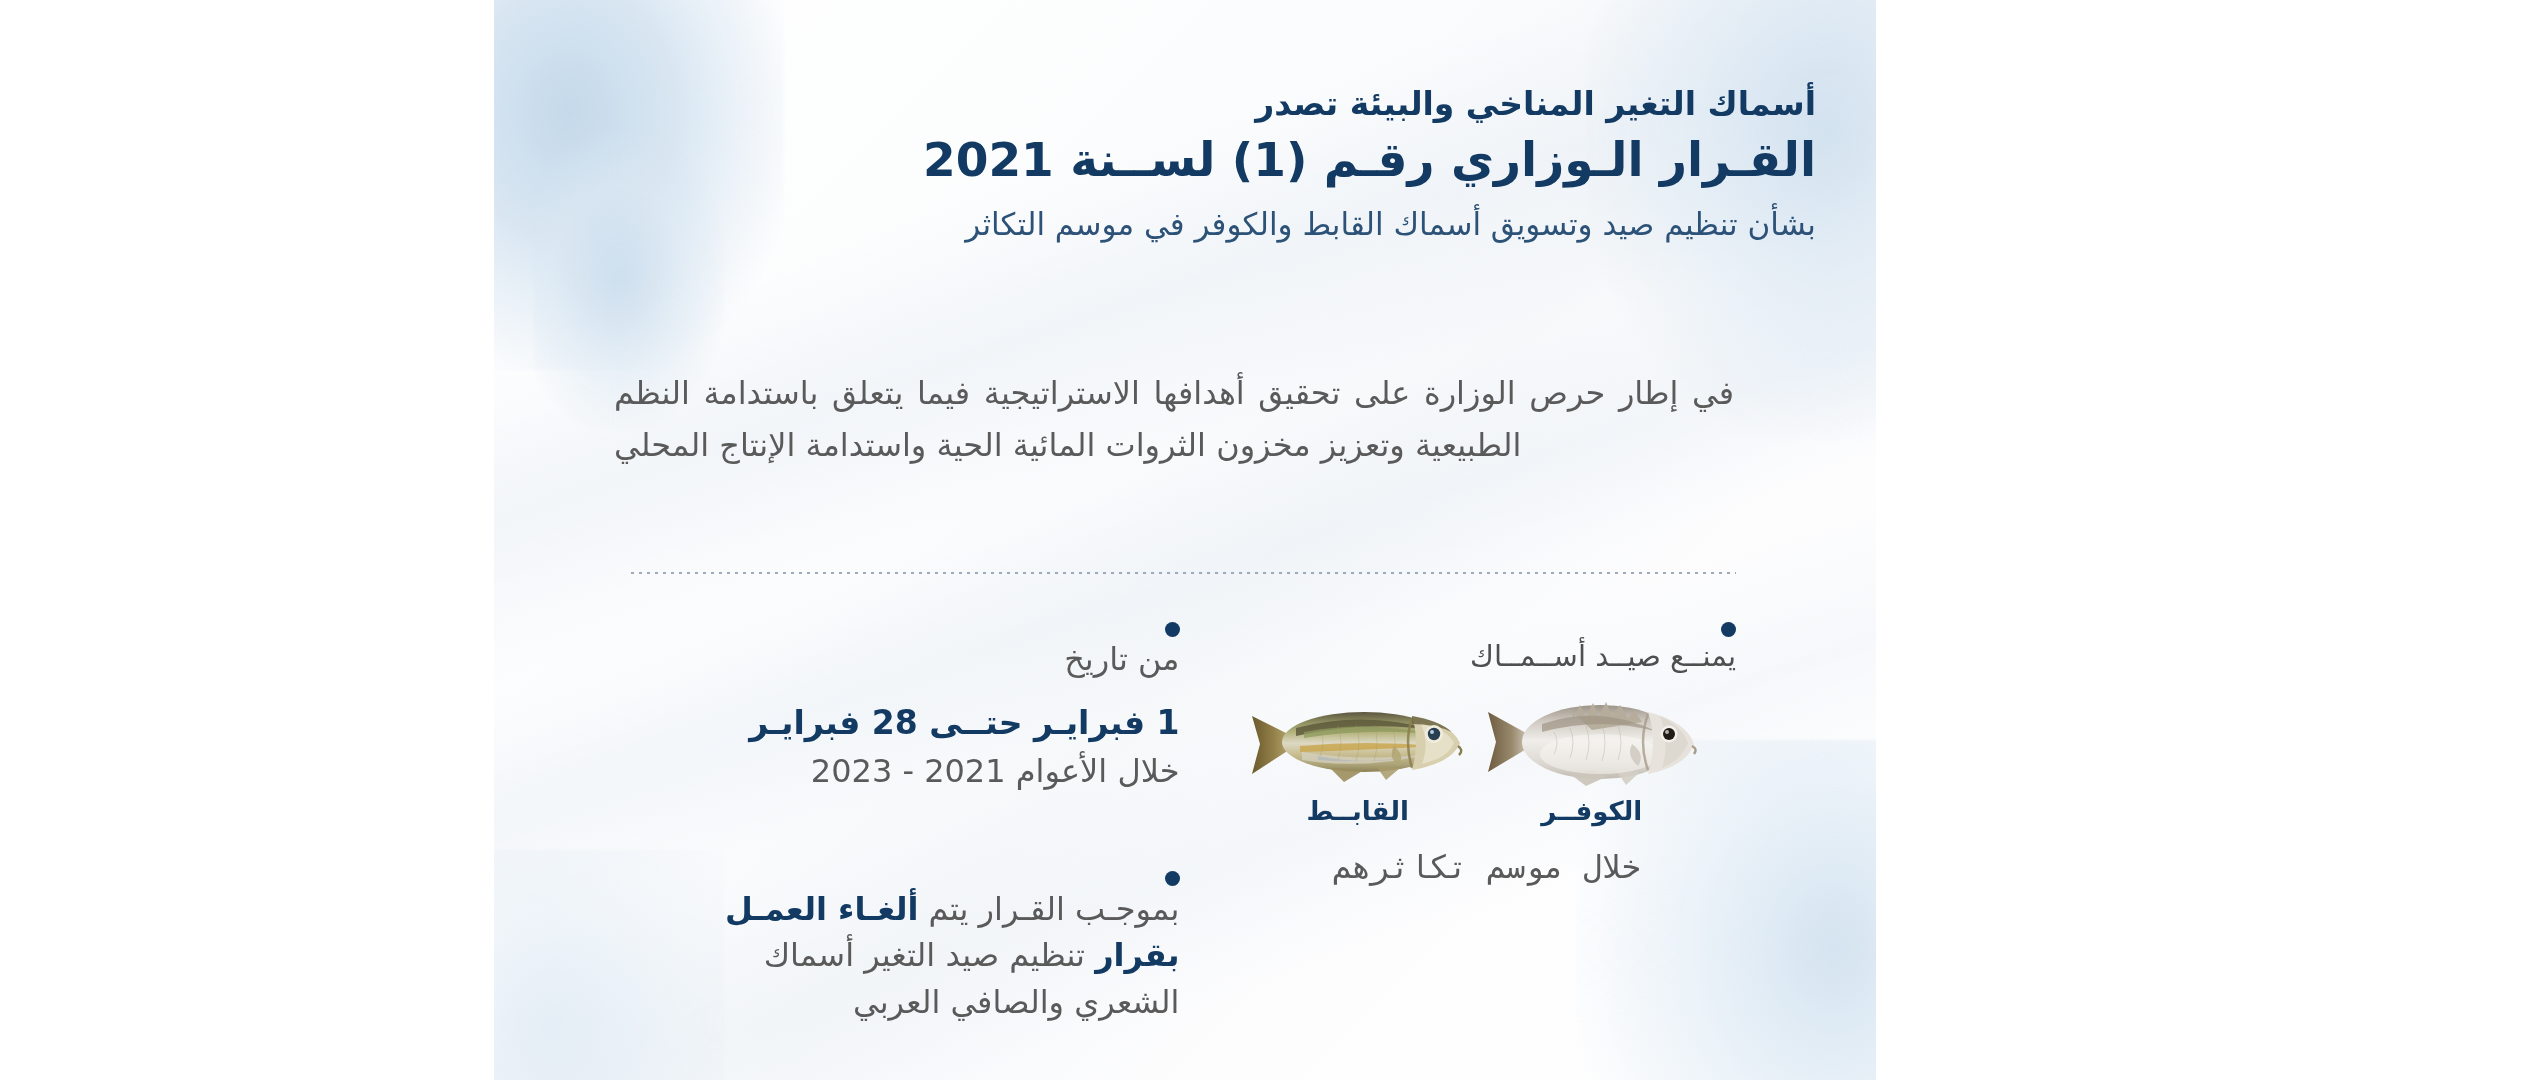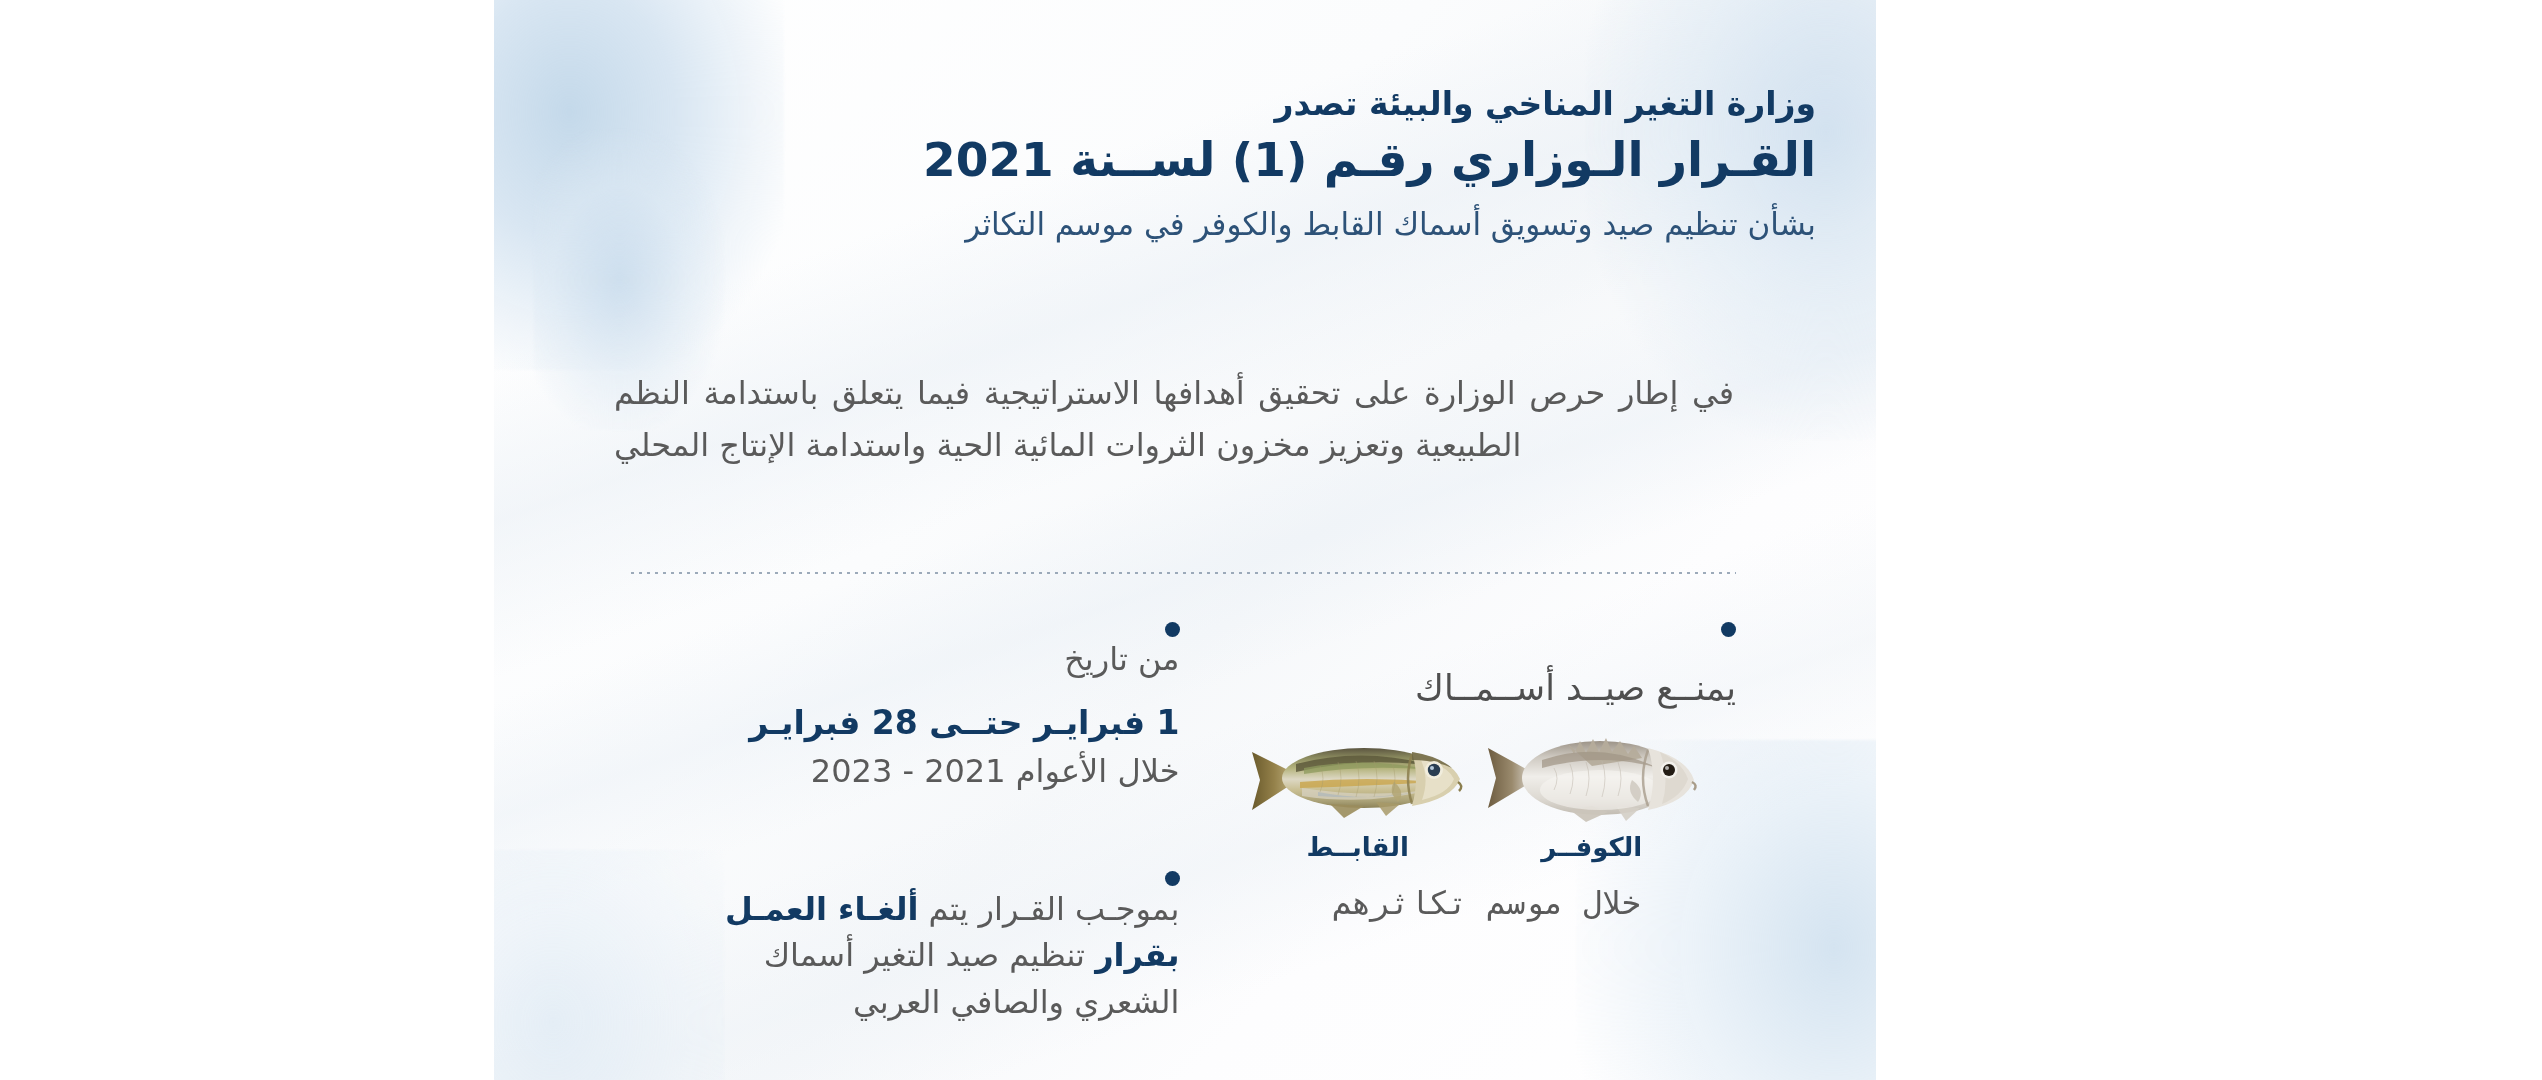--- a/index.html
+++ b/index.html
@@ -182,26 +182,25 @@
     height: 15px;
     border-radius: 50%;
     background: #123a63;
     margin-top: 18px;
     margin-left: 14px;
   }
   .bullet-body { flex: 1 1 auto; }
 
   
   .ban-title {
-    font-size: 35px;
+    font-size: 29px;
     color: #4f4f4f;
     line-height: 1.35;
     text-align: right;
     white-space: nowrap;
-    margin-top: 28px;
   }
   #fish-row {
     display: flex;
     flex-direction: row;
     justify-content: center;
     align-items: flex-end;
     gap: 14px;
     margin-top: 10px;
     margin-right: -6px;
   }
@@ -276,21 +275,21 @@
     <div class="streak streak-b"></div>
     <div class="streak streak-c"></div>
 
     <div class="wash wash-tl"></div>
     <div class="wash wash-tl2"></div>
     <div class="wash wash-tr"></div>
     <div class="wash wash-br"></div>
     <div class="wash wash-bl"></div>
 
     <div id="header">
-      <div class="hdr-line1">وزارة التغير المناخي والبيئة تصدر</div>
+      <div class="hdr-line1">أسماك التغير المناخي والبيئة تصدر</div>
       <div class="hdr-line2">القـرار الـوزاري رقـم (1) لســنة 2021</div>
       <div class="hdr-line3">بشأن تنظيم صيد وتسويق أسماك القابط والكوفر في موسم التكاثر</div>
     </div>
 
     <div id="intro">في إطار حرص الوزارة على تحقيق أهدافها الاستراتيجية فيما يتعلق باستدامة النظم الطبيعية وتعزيز مخزون الثروات المائية الحية واستدامة الإنتاج المحلي</div>
 
     <div id="divider"></div>
 
     <div id="columns">
 

